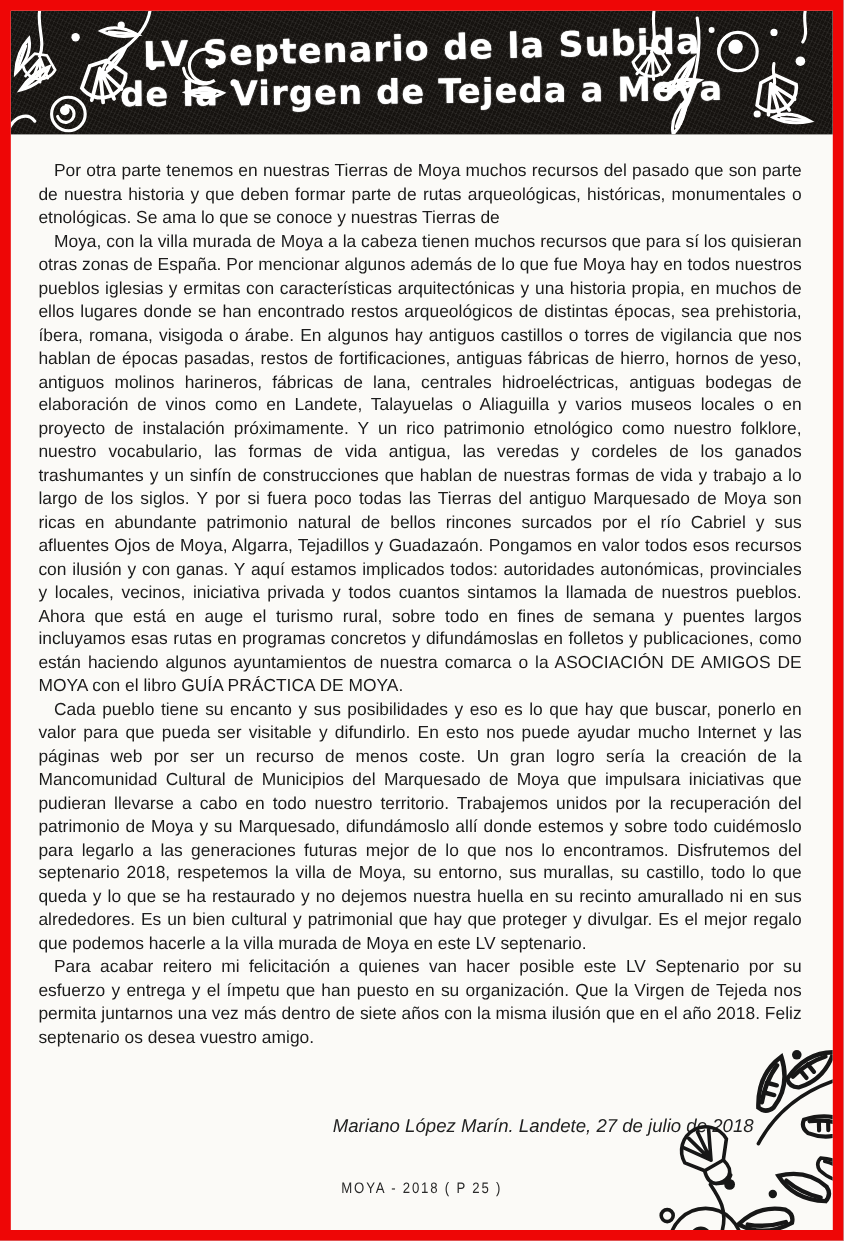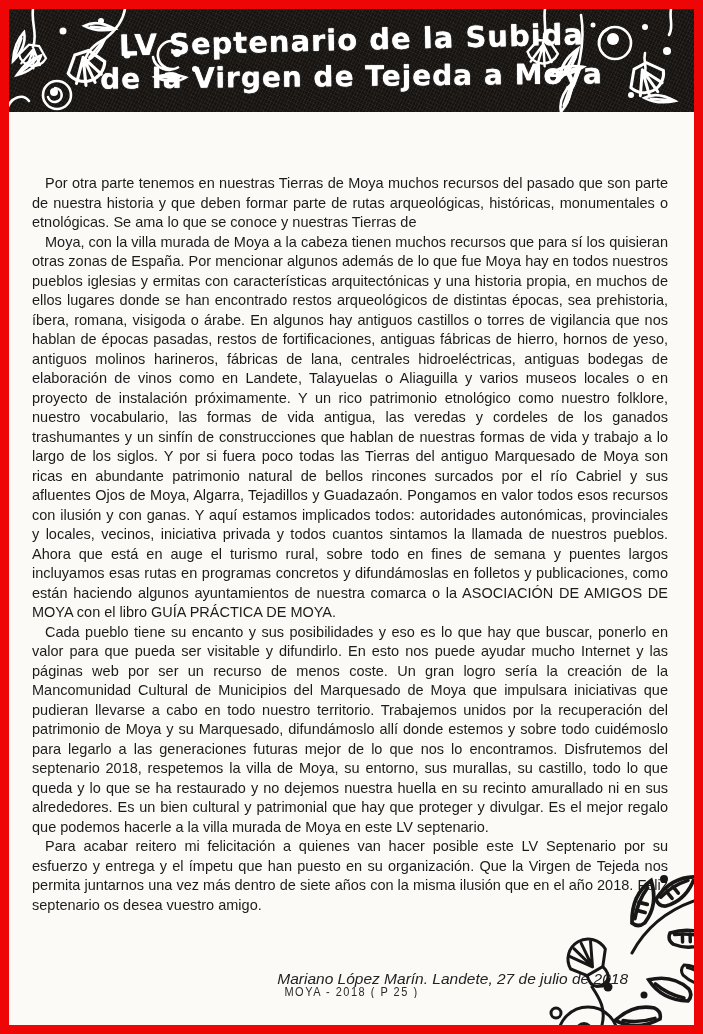--- a/index.html
+++ b/index.html
@@ -27,21 +27,21 @@
   .title-wrap{
     position:absolute;left:0;right:0;top:14px;
     text-align:center;color:#ffffff;
     font-family:"DejaVu Sans", sans-serif;
     font-weight:bold;
     text-shadow:0 0 1px #fff;
   }
   .title-line1{font-size:29px;letter-spacing:1px;transform:rotate(-1.4deg);}
   .title-line2{font-size:28px;letter-spacing:1px;transform:rotate(-0.6deg);margin-top:3px;}
   .content{
-    padding:62px 26px 0 23px;
+    padding:22px 26px 0 23px;
     color:#1c1c1c;
     font-size:14.5px;
     line-height:19.5px;
   }
   .content p{
     margin:0;
     text-align:justify;
     text-indent:13px;
   }
   .signature{

